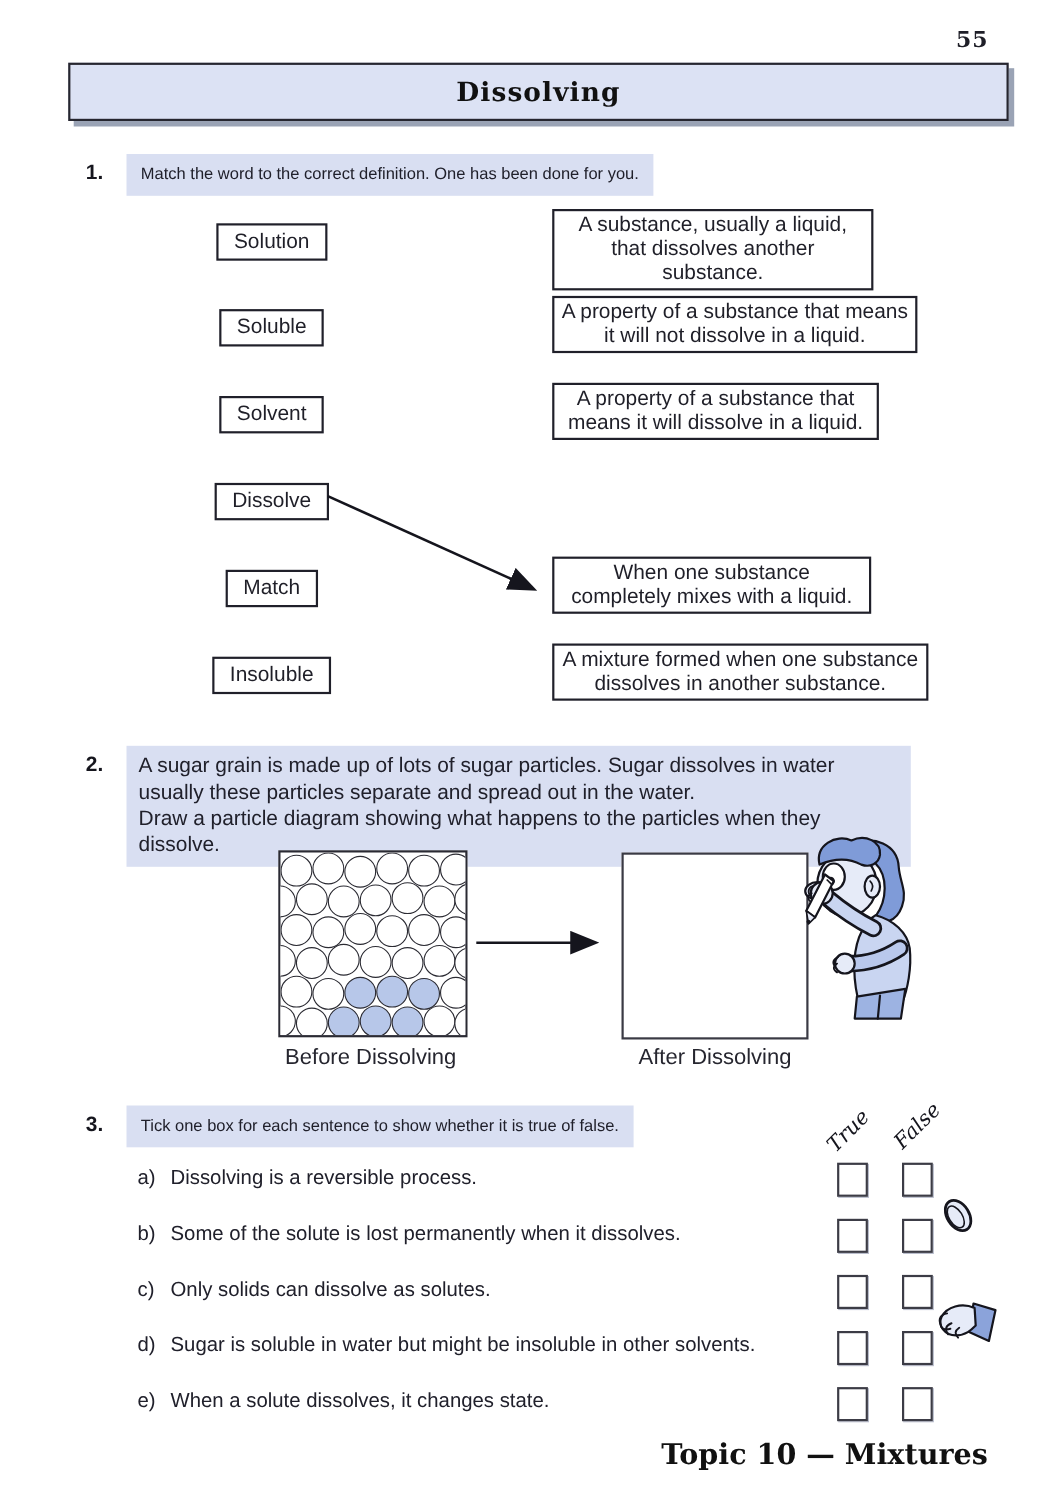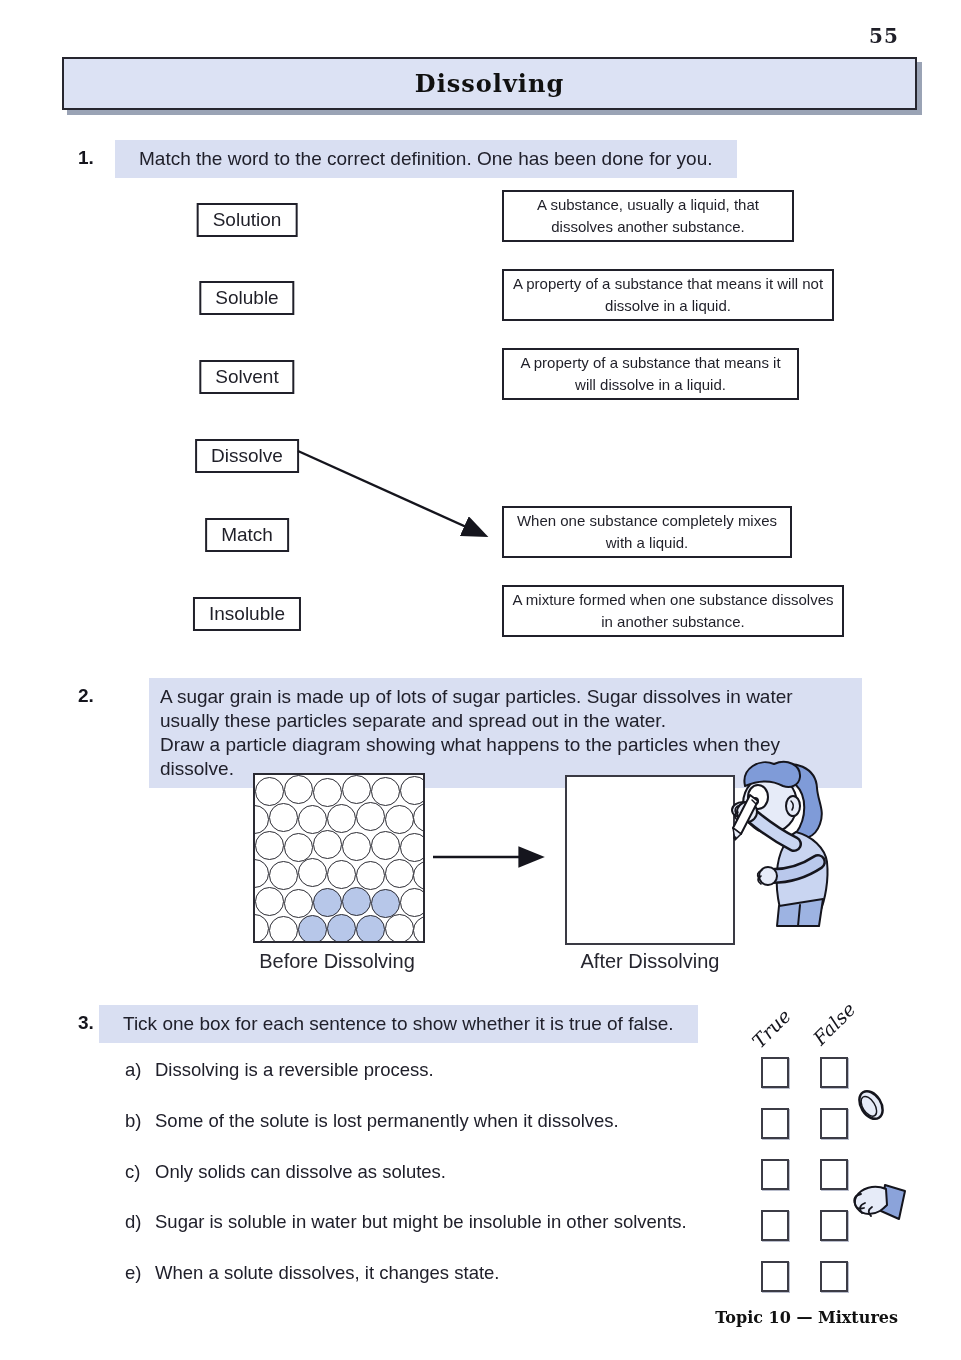--- a/index.html
+++ b/index.html
@@ -12,36 +12,36 @@
   .page-number{position:absolute;left:869px;top:24px;font-family:"DejaVu Serif",serif;
     font-size:20px;font-weight:700;letter-spacing:1px;}
   .title-banner{position:absolute;left:62px;top:57px;width:851px;height:49px;
     background:#dce2f4;border:2px solid #26262f;box-shadow:5px 5px 0 #9aa3b5;
     display:flex;align-items:center;justify-content:center;}
   .title-banner h1{margin:0;font-family:"DejaVu Serif",serif;font-size:24px;
     font-weight:700;letter-spacing:1px;color:#111;}
   
   .q-num{position:absolute;font-size:19px;font-weight:700;color:#15151d;}
   .hl{background:#d9dff2;color:#20202b;}
-  .prompt{position:absolute;font-size:19px;line-height:24px;padding:7px 24px;}
+  .prompt{position:absolute;font-size:15px;line-height:24px;padding:7px 13px;}
   
   .match{position:absolute;left:0;top:185px;width:927px;height:475px;}
   .word-box{position:absolute;left:247px;transform:translateX(-50%);
     border:2px solid #20202a;background:#fff;padding:4px 14px;font-size:19px;
     white-space:nowrap;}
   .def-box{position:absolute;left:502px;border:2px solid #20202a;background:#fff;
     min-height:52px;display:flex;align-items:center;justify-content:center;
-    text-align:center;font-size:15px;line-height:22px;padding:2px 6px;box-sizing:border-box;}
+    text-align:center;font-size:19px;line-height:22px;padding:2px 6px;box-sizing:border-box;}
   .w0{top:18px}.w1{top:96px}.w2{top:175px}.w3{top:254px}.w4{top:333px}.w5{top:412px}
   .d0{top:5px;width:292px}.d1{top:84px;width:332px}.d2{top:163px;width:297px}
   .d3{top:242px;width:196px}.d4{top:321px;width:290px}.d5{top:400px;width:342px}
   .match-arrow{position:absolute;left:0;top:0;width:961px;height:475px;pointer-events:none;}
   
   .q2-prompt{position:absolute;left:115px;top:678px;width:691px;font-size:19px;
-    line-height:24px;padding:7px 11px;margin-left:34px;}
+    line-height:24px;padding:7px 11px;}
   .particle-box{position:absolute;left:253px;top:773px;width:172px;height:170px;
     border:2px solid #2a2a33;box-sizing:border-box;background:#fff;overflow:hidden;}
   .after-box{position:absolute;left:565px;top:775px;width:170px;height:170px;
     border:2px solid #3a3a44;box-sizing:border-box;background:#fff;}
   .particle{position:absolute;width:29px;height:29px;border:1.5px solid #2b2b33;
     border-radius:50%;background:#fff;box-sizing:border-box;}
   .particle.sugar{background:#b7c7e9;}
   .diagram-label{position:absolute;top:950px;font-size:20px;color:#26262f;
     transform:translateX(-50%);white-space:nowrap;}
   .before-label{left:337px;} .after-label{left:650px;}
@@ -54,21 +54,21 @@
   .statement{position:absolute;font-size:18.5px;color:#20202b;white-space:nowrap;}
   .statement .letter{position:absolute;left:125px;} .statement .text{position:absolute;left:155px;}
   .s0{top:1059px}.s1{top:1110px}.s2{top:1161px}.s3{top:1211px}.s4{top:1262px}
   .checkbox{position:absolute;width:28px;height:31px;border:2px solid #3c3c46;
     background:#fff;box-sizing:border-box;box-shadow:1px 1px 0 #b9bdcc;}
   .colT{left:761px}.colF{left:820px}
   .r0{top:1057px}.r1{top:1108px}.r2{top:1159px}.r3{top:1210px}.r4{top:1261px}
   .coin{position:absolute;left:852px;top:1084px;} .hand{position:absolute;left:849px;top:1179px;}
   
   .footer{position:absolute;right:63px;top:1308px;font-family:"DejaVu Serif",serif;
-    font-size:16px;font-weight:700;color:#111;}
+    font-size:26px;font-weight:700;color:#111;}
 </style>
 </head>
 <body>
 
 <div class="page">
 
   <div class="page-number">55</div>
 
   <div class="title-banner">
     <h1>Dissolving</h1>
@@ -197,21 +197,21 @@
         <polygon points="29,78 21,72 23,84 Z" fill="#e6ebf8" stroke-width="1.5"></polygon>
         <circle cx="23" cy="82" r="1.8" fill="#15151d" stroke="none"></circle>
       </g>
     </svg>
   </div>
 
   <div class="diagram-label before-label">Before Dissolving</div>
   <div class="diagram-label after-label">After Dissolving</div>
 
   <div class="q-num" style="left:78px;top:1012px">3.</div>
-  <div class="prompt hl" style="left:99px;top:1005px">Tick one box for each sentence to show whether it is true of false.</div>
+  <div class="prompt hl" style="left:115px;top:1005px">Tick one box for each sentence to show whether it is true of false.</div>
 
   <div class="tf-header tf-true">True</div>
   <div class="tf-header tf-false">False</div>
 
   <div class="statement s0">
     <span class="letter">a)</span>
     <span class="text">Dissolving is a reversible process.</span>
   </div>
   <div class="statement s1">
     <span class="letter">b)</span>

